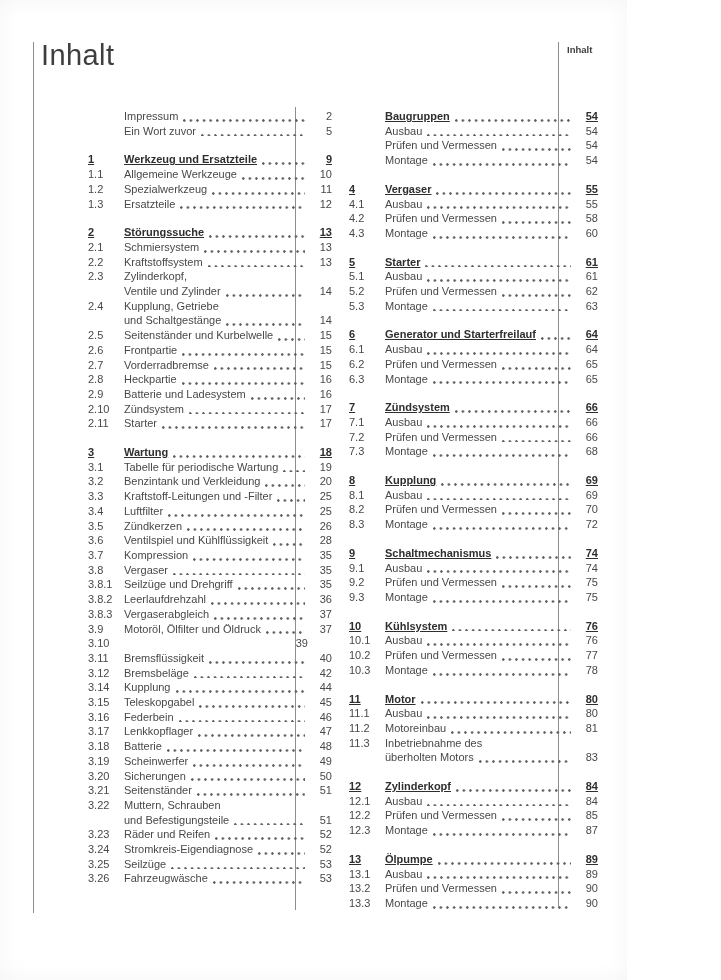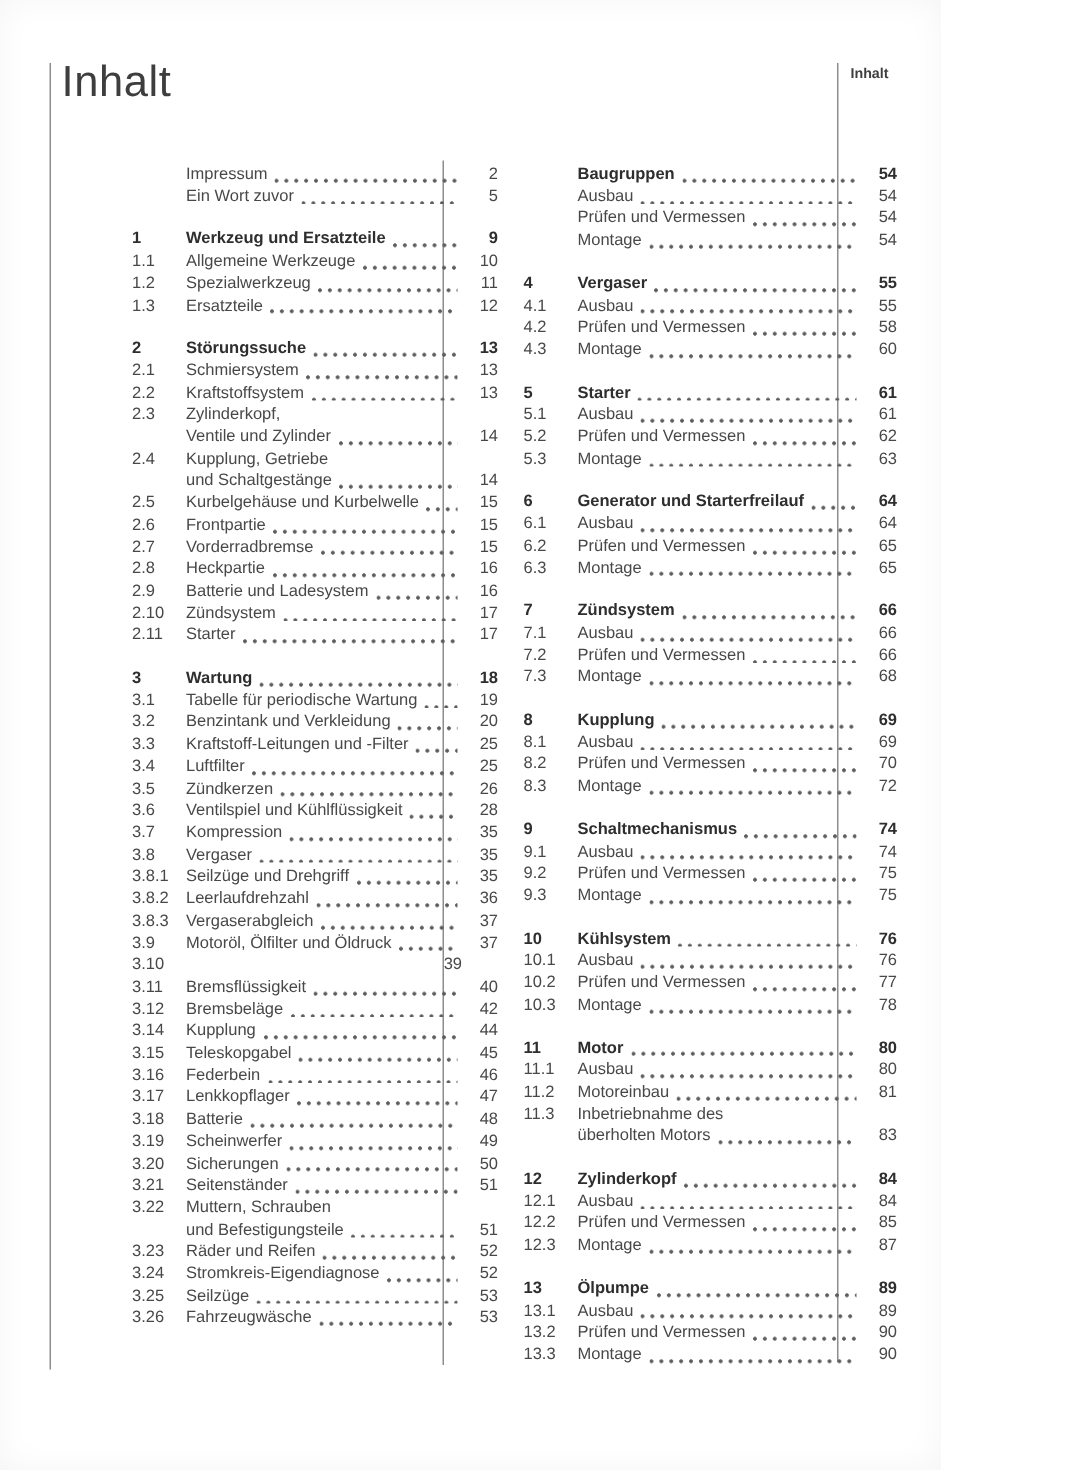--- a/index.html
+++ b/index.html
@@ -36,21 +36,21 @@
 
   .group{margin-top:14px;}
   .group:first-child{margin-top:0;}
 
   .row{display:grid;grid-template-columns:36px 1fr 24px;}
   .row .num{align-self:start;}
   .row .body{display:flex;flex-direction:column;min-width:0;}
   .row .line{display:flex;min-width:0;}
   .row .t{white-space:nowrap;}
   .row .page{align-self:end;text-align:right;}
-  .row.b{font-weight:700;color:#2e2e2e;}
+  .row.b{font-weight:700;color:#2e2e2e;text-decoration:underline;}
 
   .leader{
     flex:1 1 auto;
     height:2.8px;
     align-self:flex-end;
     margin:0 3px 2px 5px;
     background-image:radial-gradient(circle at 1.3px 1.4px, #5d5d5d 1.02px, rgba(0,0,0,0) 1.45px);
     background-size:6.6px 2.8px;
     background-repeat:repeat-x;
   }
@@ -185,21 +185,21 @@
               <span class="t">und Schaltgestänge</span>
               <span class="leader"></span>
             </span>
           </span>
           <span class="page">14</span>
         </div>
         <div class="row">
           <span class="num">2.5</span>
           <span class="body">
             <span class="line">
-              <span class="t">Kurbelgehäuse und Kurbelwelle</span>
+              <span class="t">Seitenständer und Kurbelwelle</span>
               <span class="leader"></span>
             </span>
           </span>
           <span class="page">15</span>
         </div>
         <div class="row">
           <span class="num">2.6</span>
           <span class="body">
             <span class="line">
               <span class="t">Frontpartie</span>

